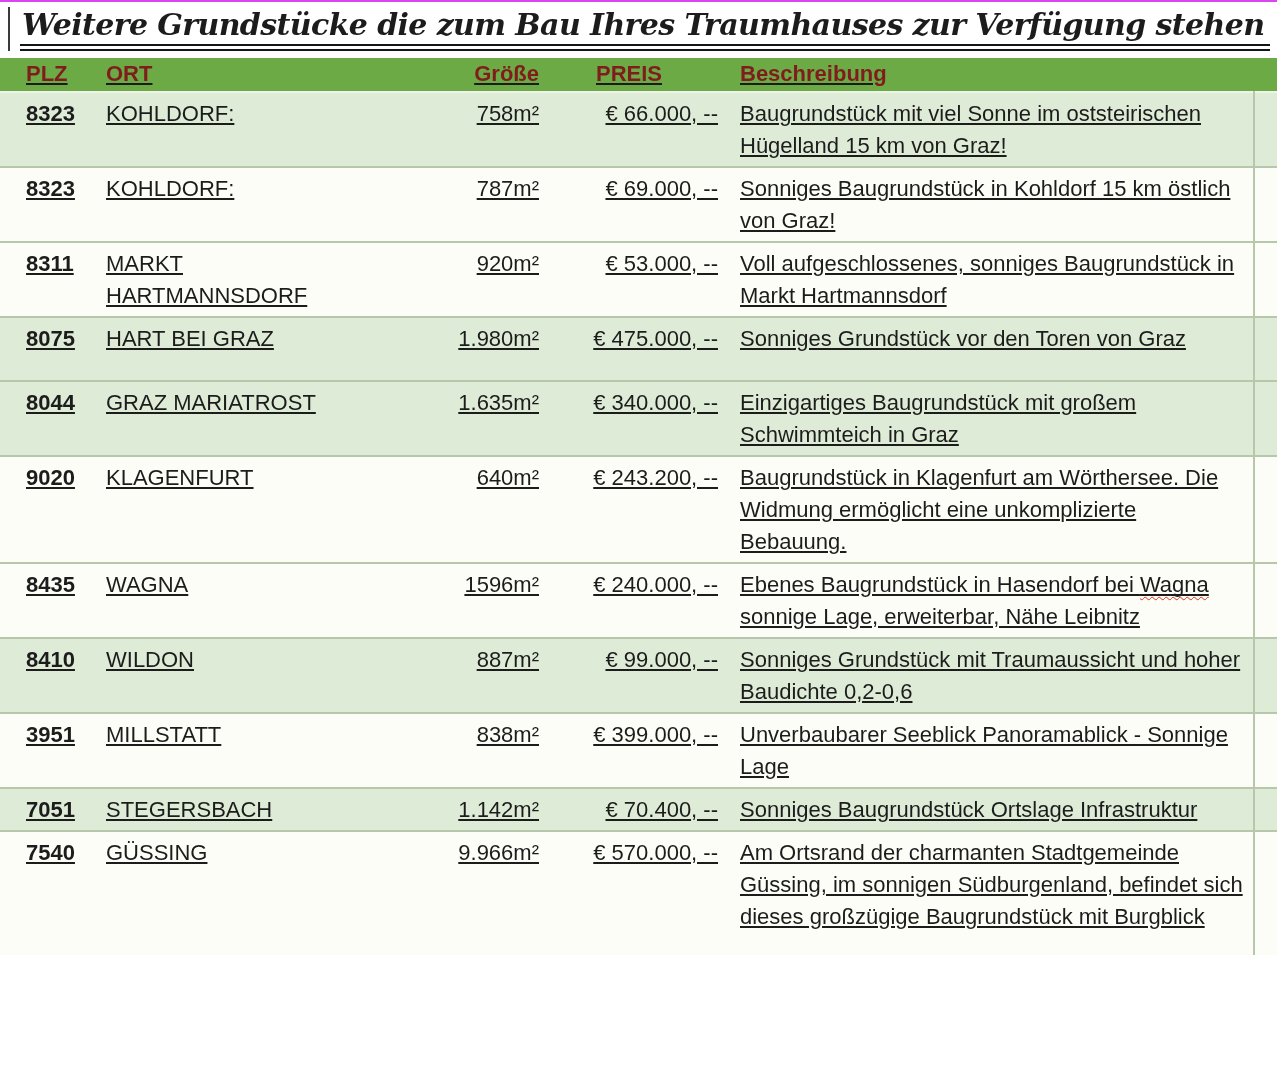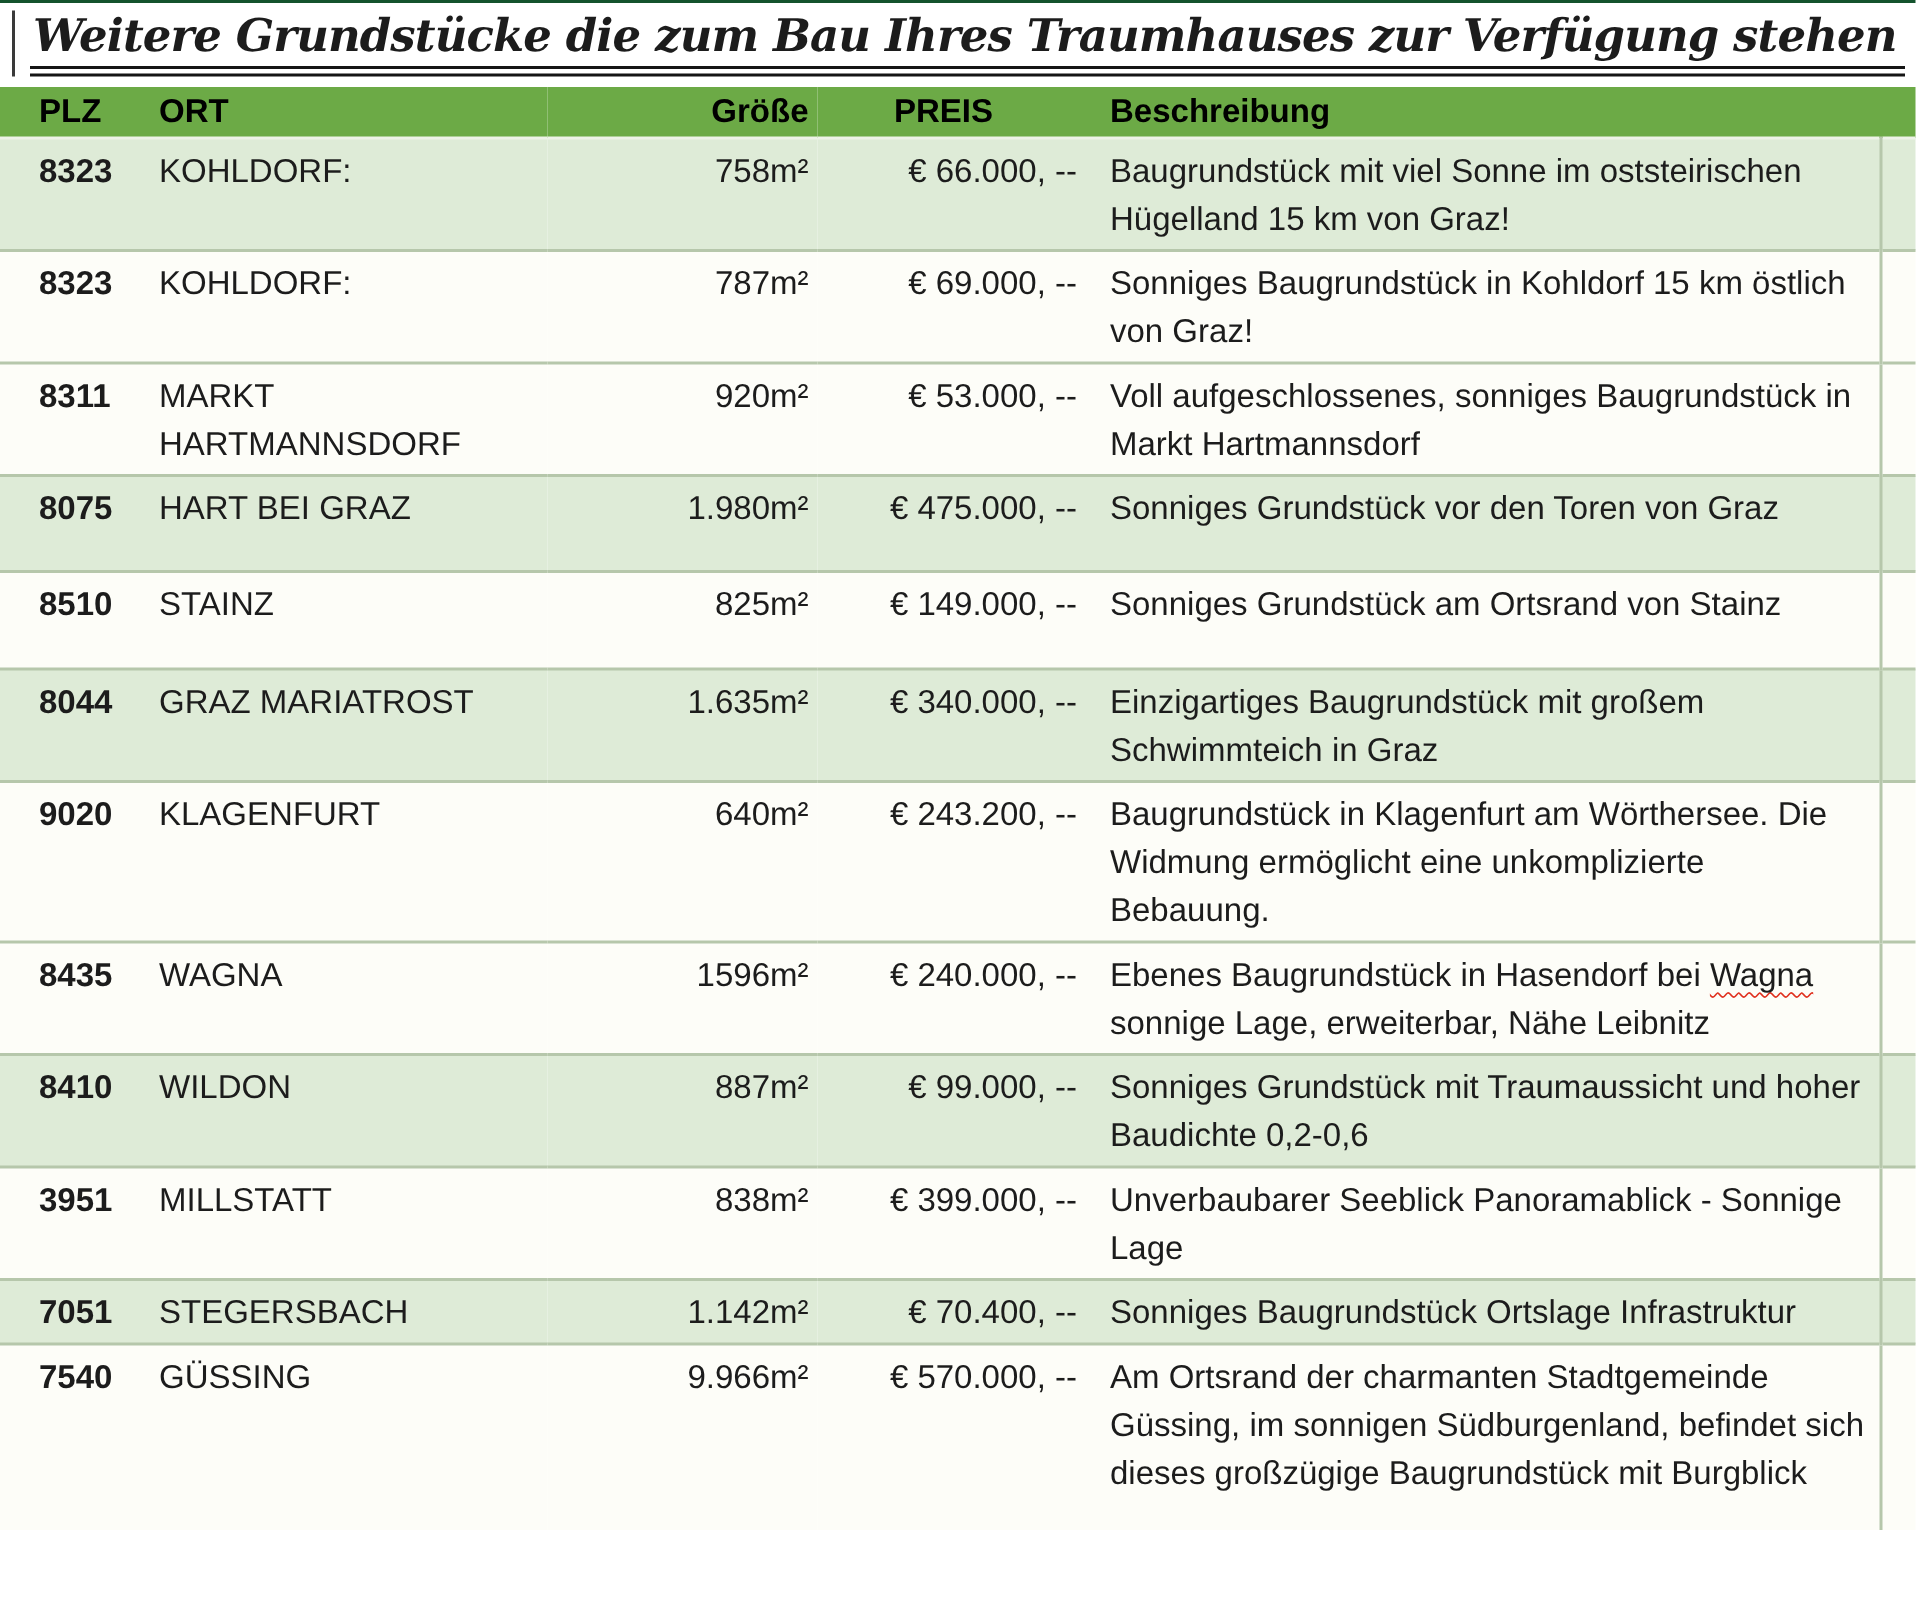--- a/index.html
+++ b/index.html
@@ -4,39 +4,39 @@
 <style>
   * { box-sizing: border-box; }
   html, body { margin: 0; padding: 0; }
   body {
     width: 1277px; height: 1080px;
     background: #ffffff;
     font-family: "Liberation Sans", sans-serif;
     color: #1c1c1c;
     overflow: hidden;
   }
-  .page { width: 1277px; height: 908px; border-top: 2px solid #14532d; position: relative; }
+  .page { width: 1277px; height: 908px; border-top: 2px solid #d946ef; position: relative; text-decoration: underline; }
 
   
   .title-row { height: 56px; padding: 5px 0 0 20px; position: relative; white-space: nowrap; }
   .title-left-border { position: absolute; left: 8px; top: 5px; height: 44px; width: 2px; background: #3a3a3a; }
   .title-outer { display: inline-block; border-bottom: 2px solid #151515; padding-bottom: 3px; }
   .title {
     display: inline-block;
     font-family: "DejaVu Serif", serif;
     font-style: italic; font-weight: bold;
     font-size: 30px; letter-spacing: -0.6px;
     border-bottom: 2px solid #151515;
     padding: 0 6px 2px 2px;
   }
 
   
   table { border-collapse: collapse; table-layout: fixed; width: 1277px; }
   thead th {
-    color: #000000; font-size: 22px; font-weight: bold;
+    color: #7f1d1d; font-size: 22px; font-weight: bold;
     text-align: left; vertical-align: middle;
     height: 34px; padding: 2px 0 4px 0;
   }
   th.h-plz { padding-left: 26px; }
   th.h-ort { padding-left: 6px; }
   th.h-groesse { text-align: right; padding-right: 6px; }
   th.h-preis { text-align: right; padding-right: 9px; }
   th.h-beschreibung { padding-left: 18px; }
 
   tbody tr { border-top: 2px solid #b6c7ab; }
@@ -114,28 +114,20 @@
           <td class="c-edge"></td>
         </tr>
         <tr style="background: rgb(222, 235, 215); height: 64px;">
           <td class="c-plz">8075</td>
           <td class="c-ort">HART BEI GRAZ</td>
           <td class="c-groesse">1.980m²</td>
           <td class="c-preis">€ 475.000, --</td>
           <td class="c-beschreibung">Sonniges Grundstück vor den Toren von Graz</td>
           <td class="c-edge"></td>
         </tr>
-        <tr style="background: rgb(253, 253, 248); height: 65px;">
-          <td class="c-plz">8510</td>
-          <td class="c-ort">STAINZ</td>
-          <td class="c-groesse">825m²</td>
-          <td class="c-preis">€ 149.000, --</td>
-          <td class="c-beschreibung">Sonniges Grundstück am Ortsrand von Stainz</td>
-          <td class="c-edge"></td>
-        </tr>
         <tr style="background: rgb(222, 235, 215); height: 64px;">
           <td class="c-plz">8044</td>
           <td class="c-ort">GRAZ MARIATROST</td>
           <td class="c-groesse">1.635m²</td>
           <td class="c-preis">€ 340.000, --</td>
           <td class="c-beschreibung">Einzigartiges Baugrundstück mit großem Schwimmteich in Graz</td>
           <td class="c-edge"></td>
         </tr>
         <tr style="background: rgb(253, 253, 248); height: 97px;">
           <td class="c-plz">9020</td>

